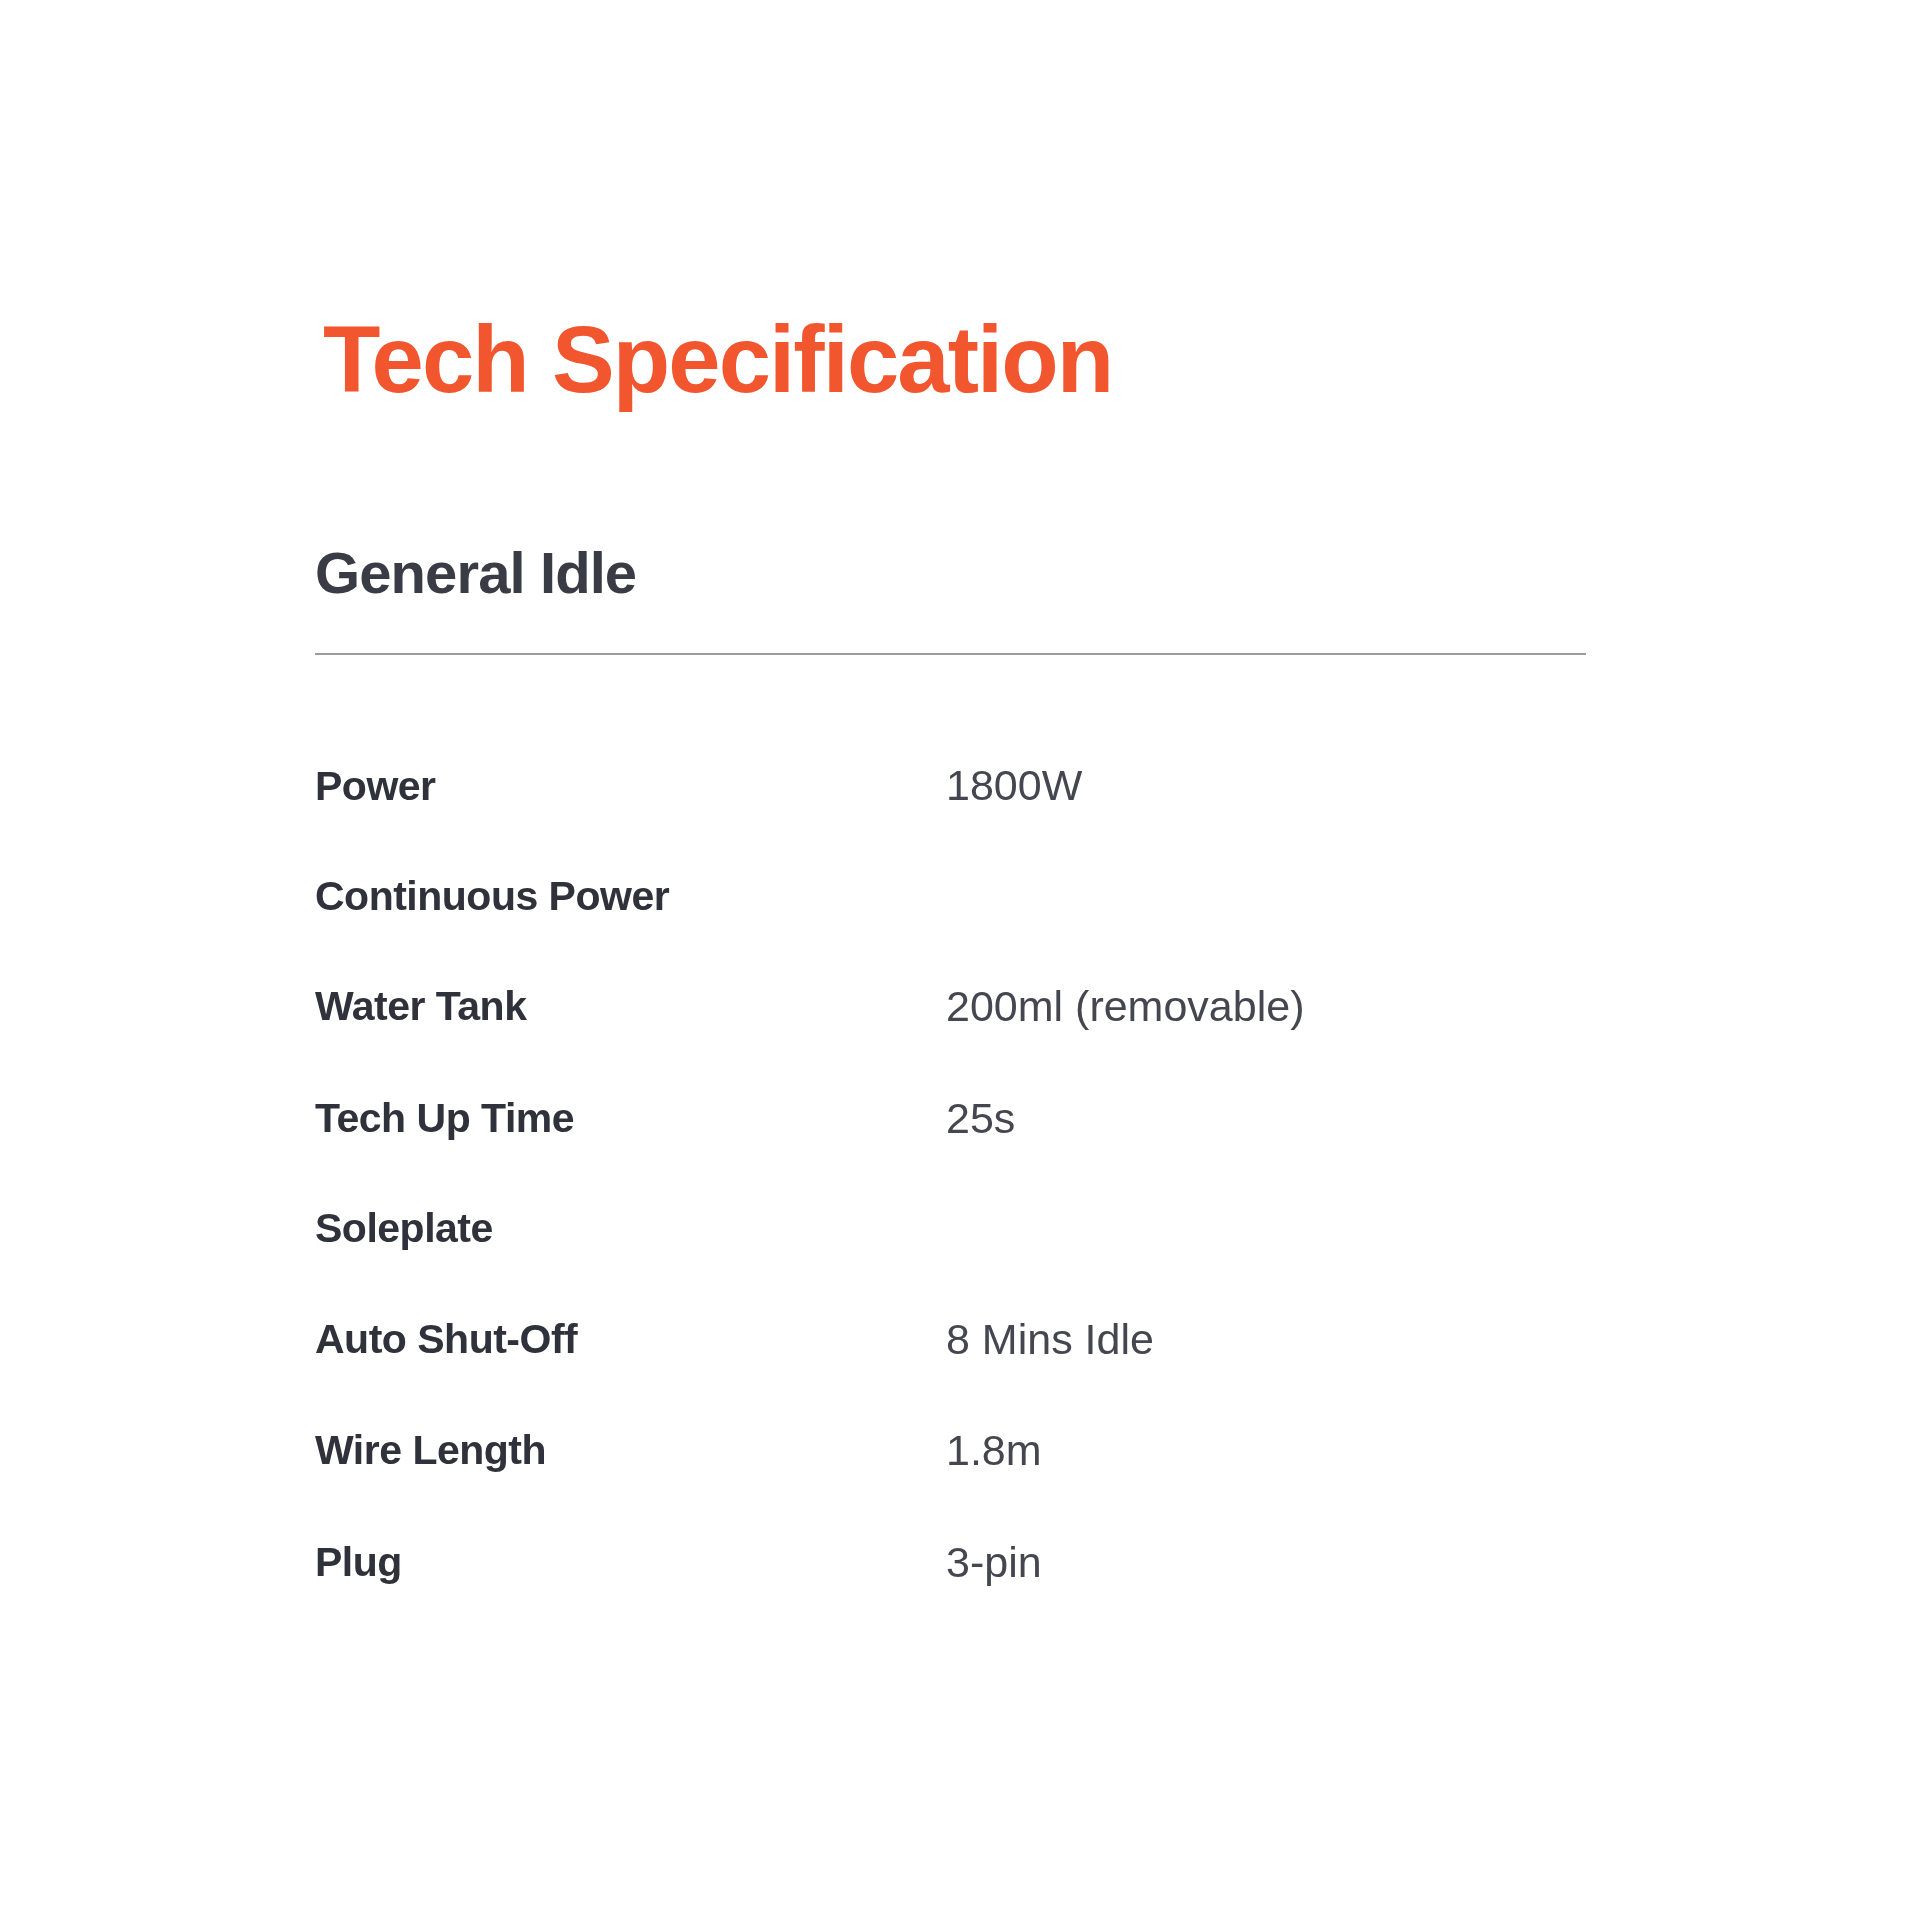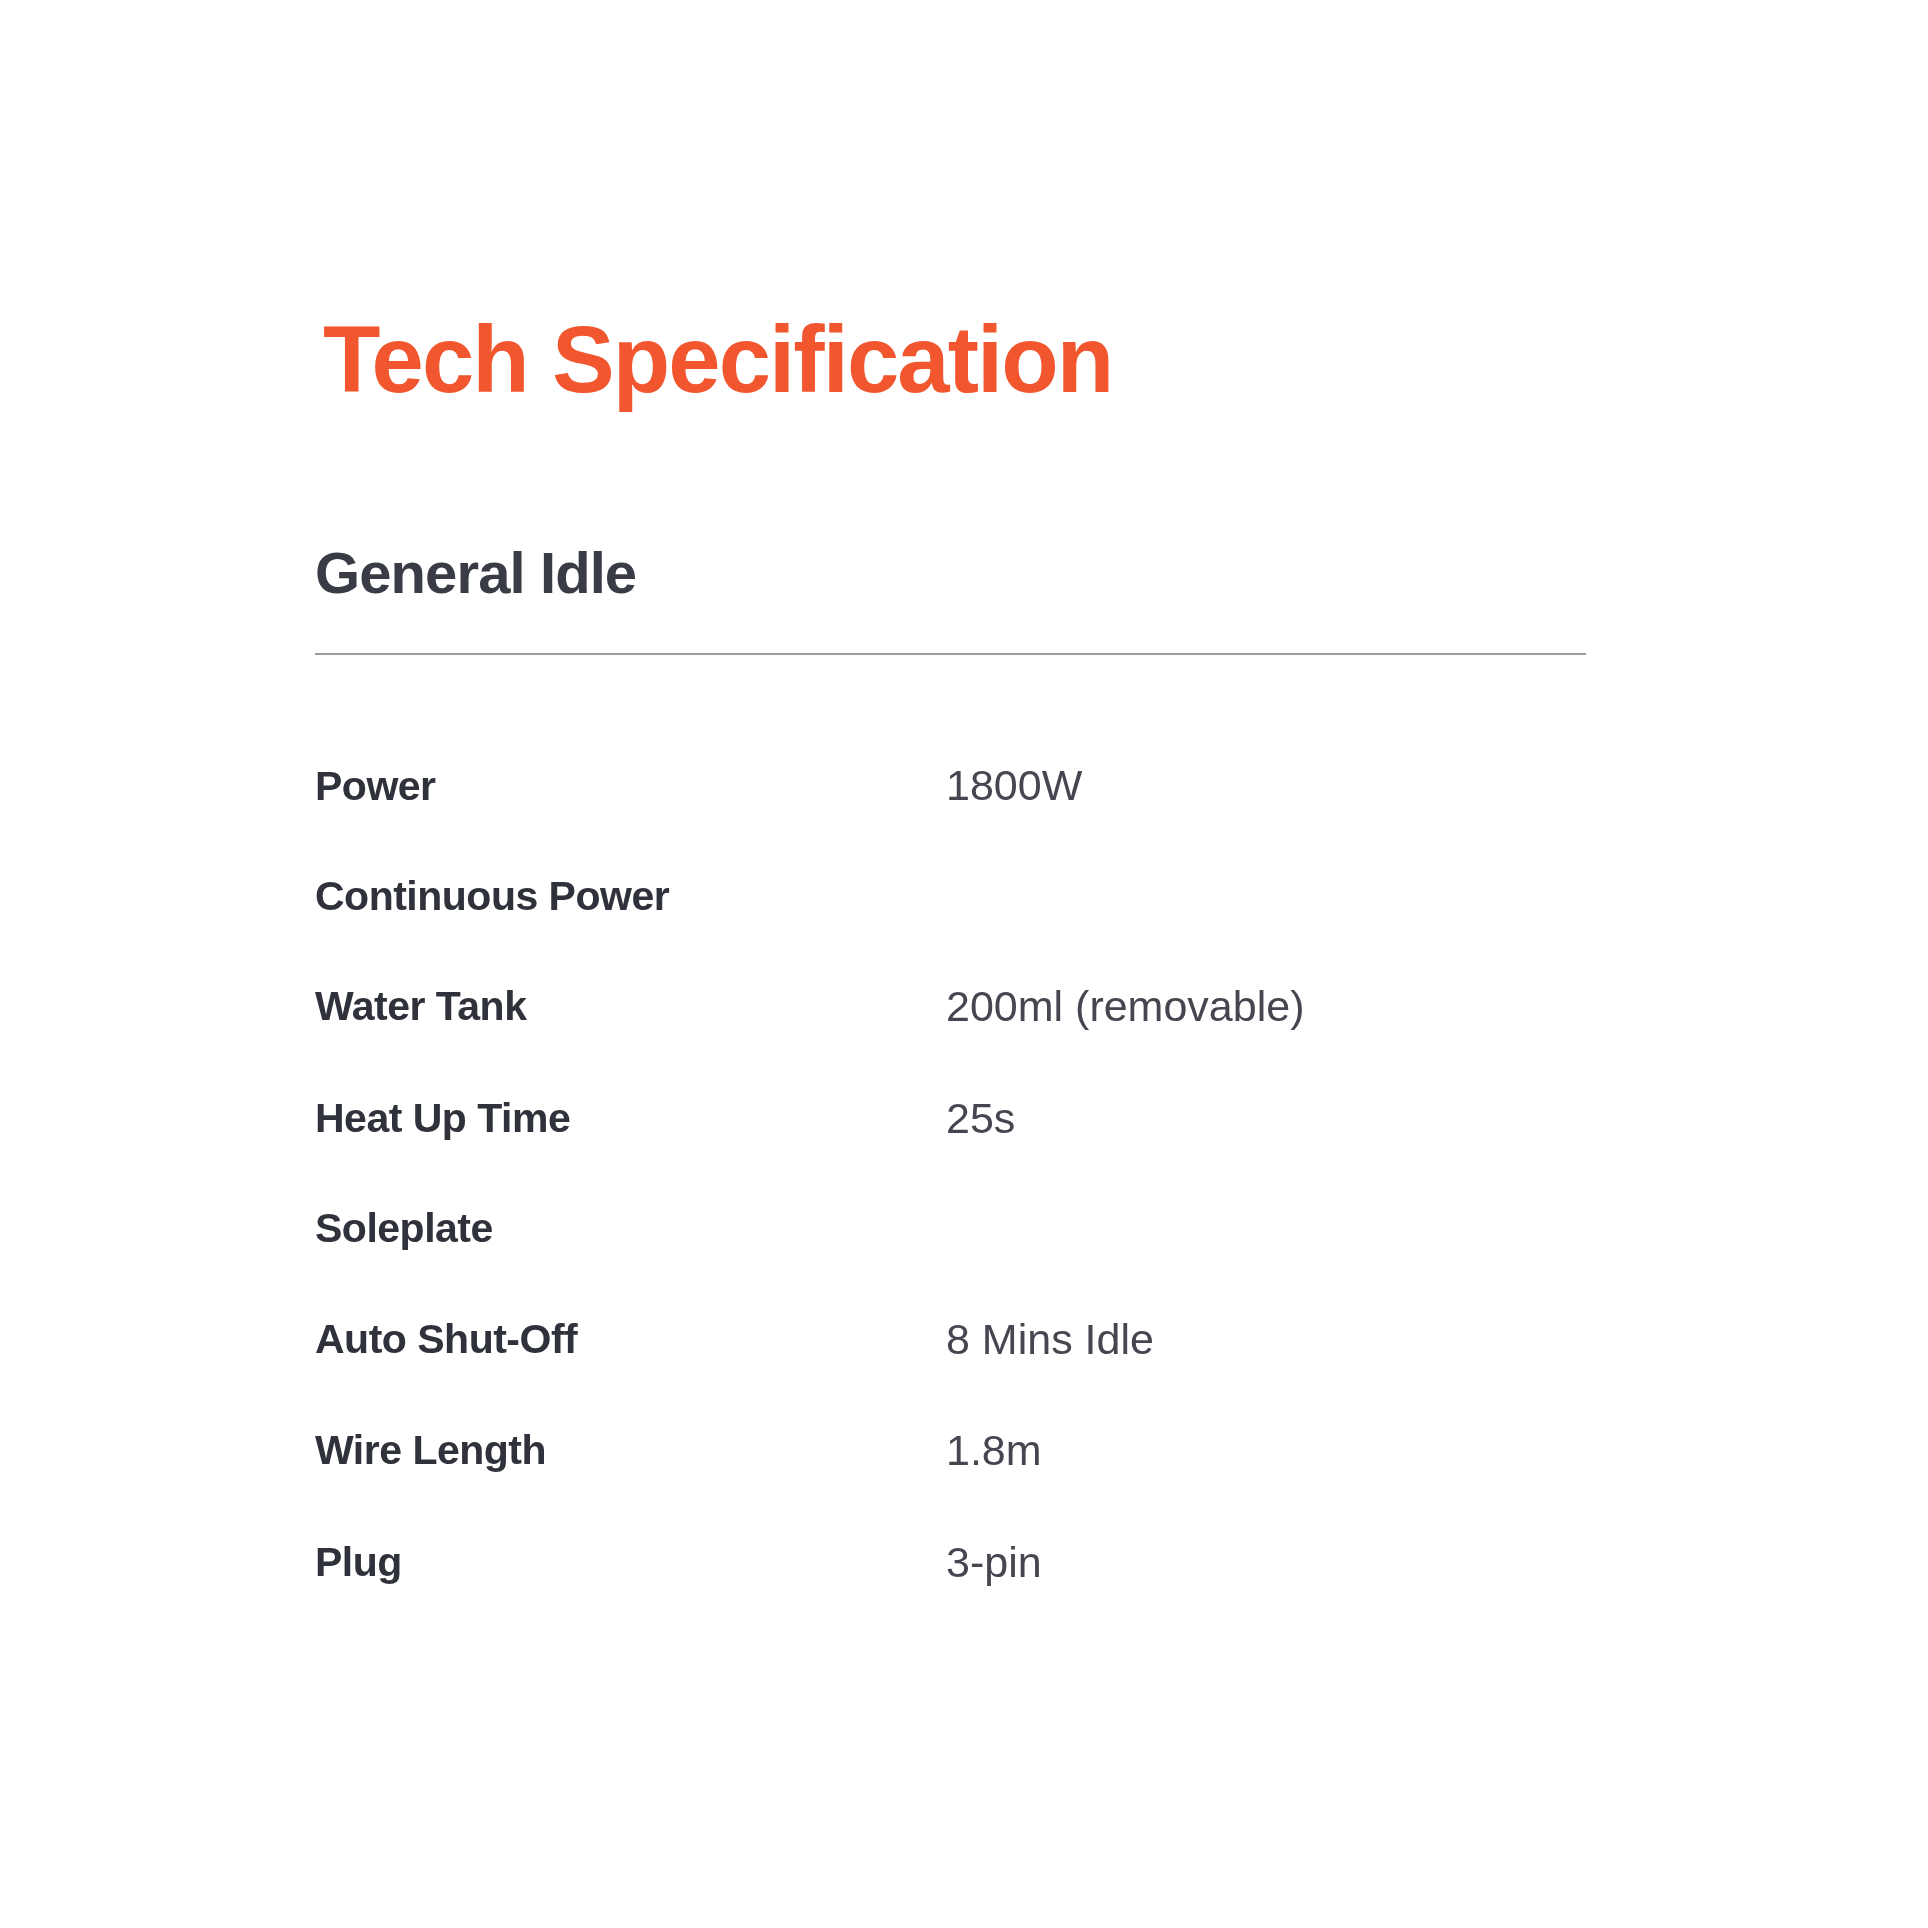--- a/index.html
+++ b/index.html
@@ -88,21 +88,21 @@
           <span class="spec-value">1800W</span>
         </div>
         <div class="spec-row">
           <span class="spec-label">Continuous Power</span>
         </div>
         <div class="spec-row">
           <span class="spec-label">Water Tank</span>
           <span class="spec-value">200ml (removable)</span>
         </div>
         <div class="spec-row">
-          <span class="spec-label">Heat Up Time</span>
+          <span class="spec-label">Tech Up Time</span>
           <span class="spec-value">25s</span>
         </div>
         <div class="spec-row">
           <span class="spec-label">Soleplate</span>
         </div>
         <div class="spec-row">
           <span class="spec-label">Auto Shut-Off</span>
           <span class="spec-value">8 Mins Idle</span>
         </div>
         <div class="spec-row">

